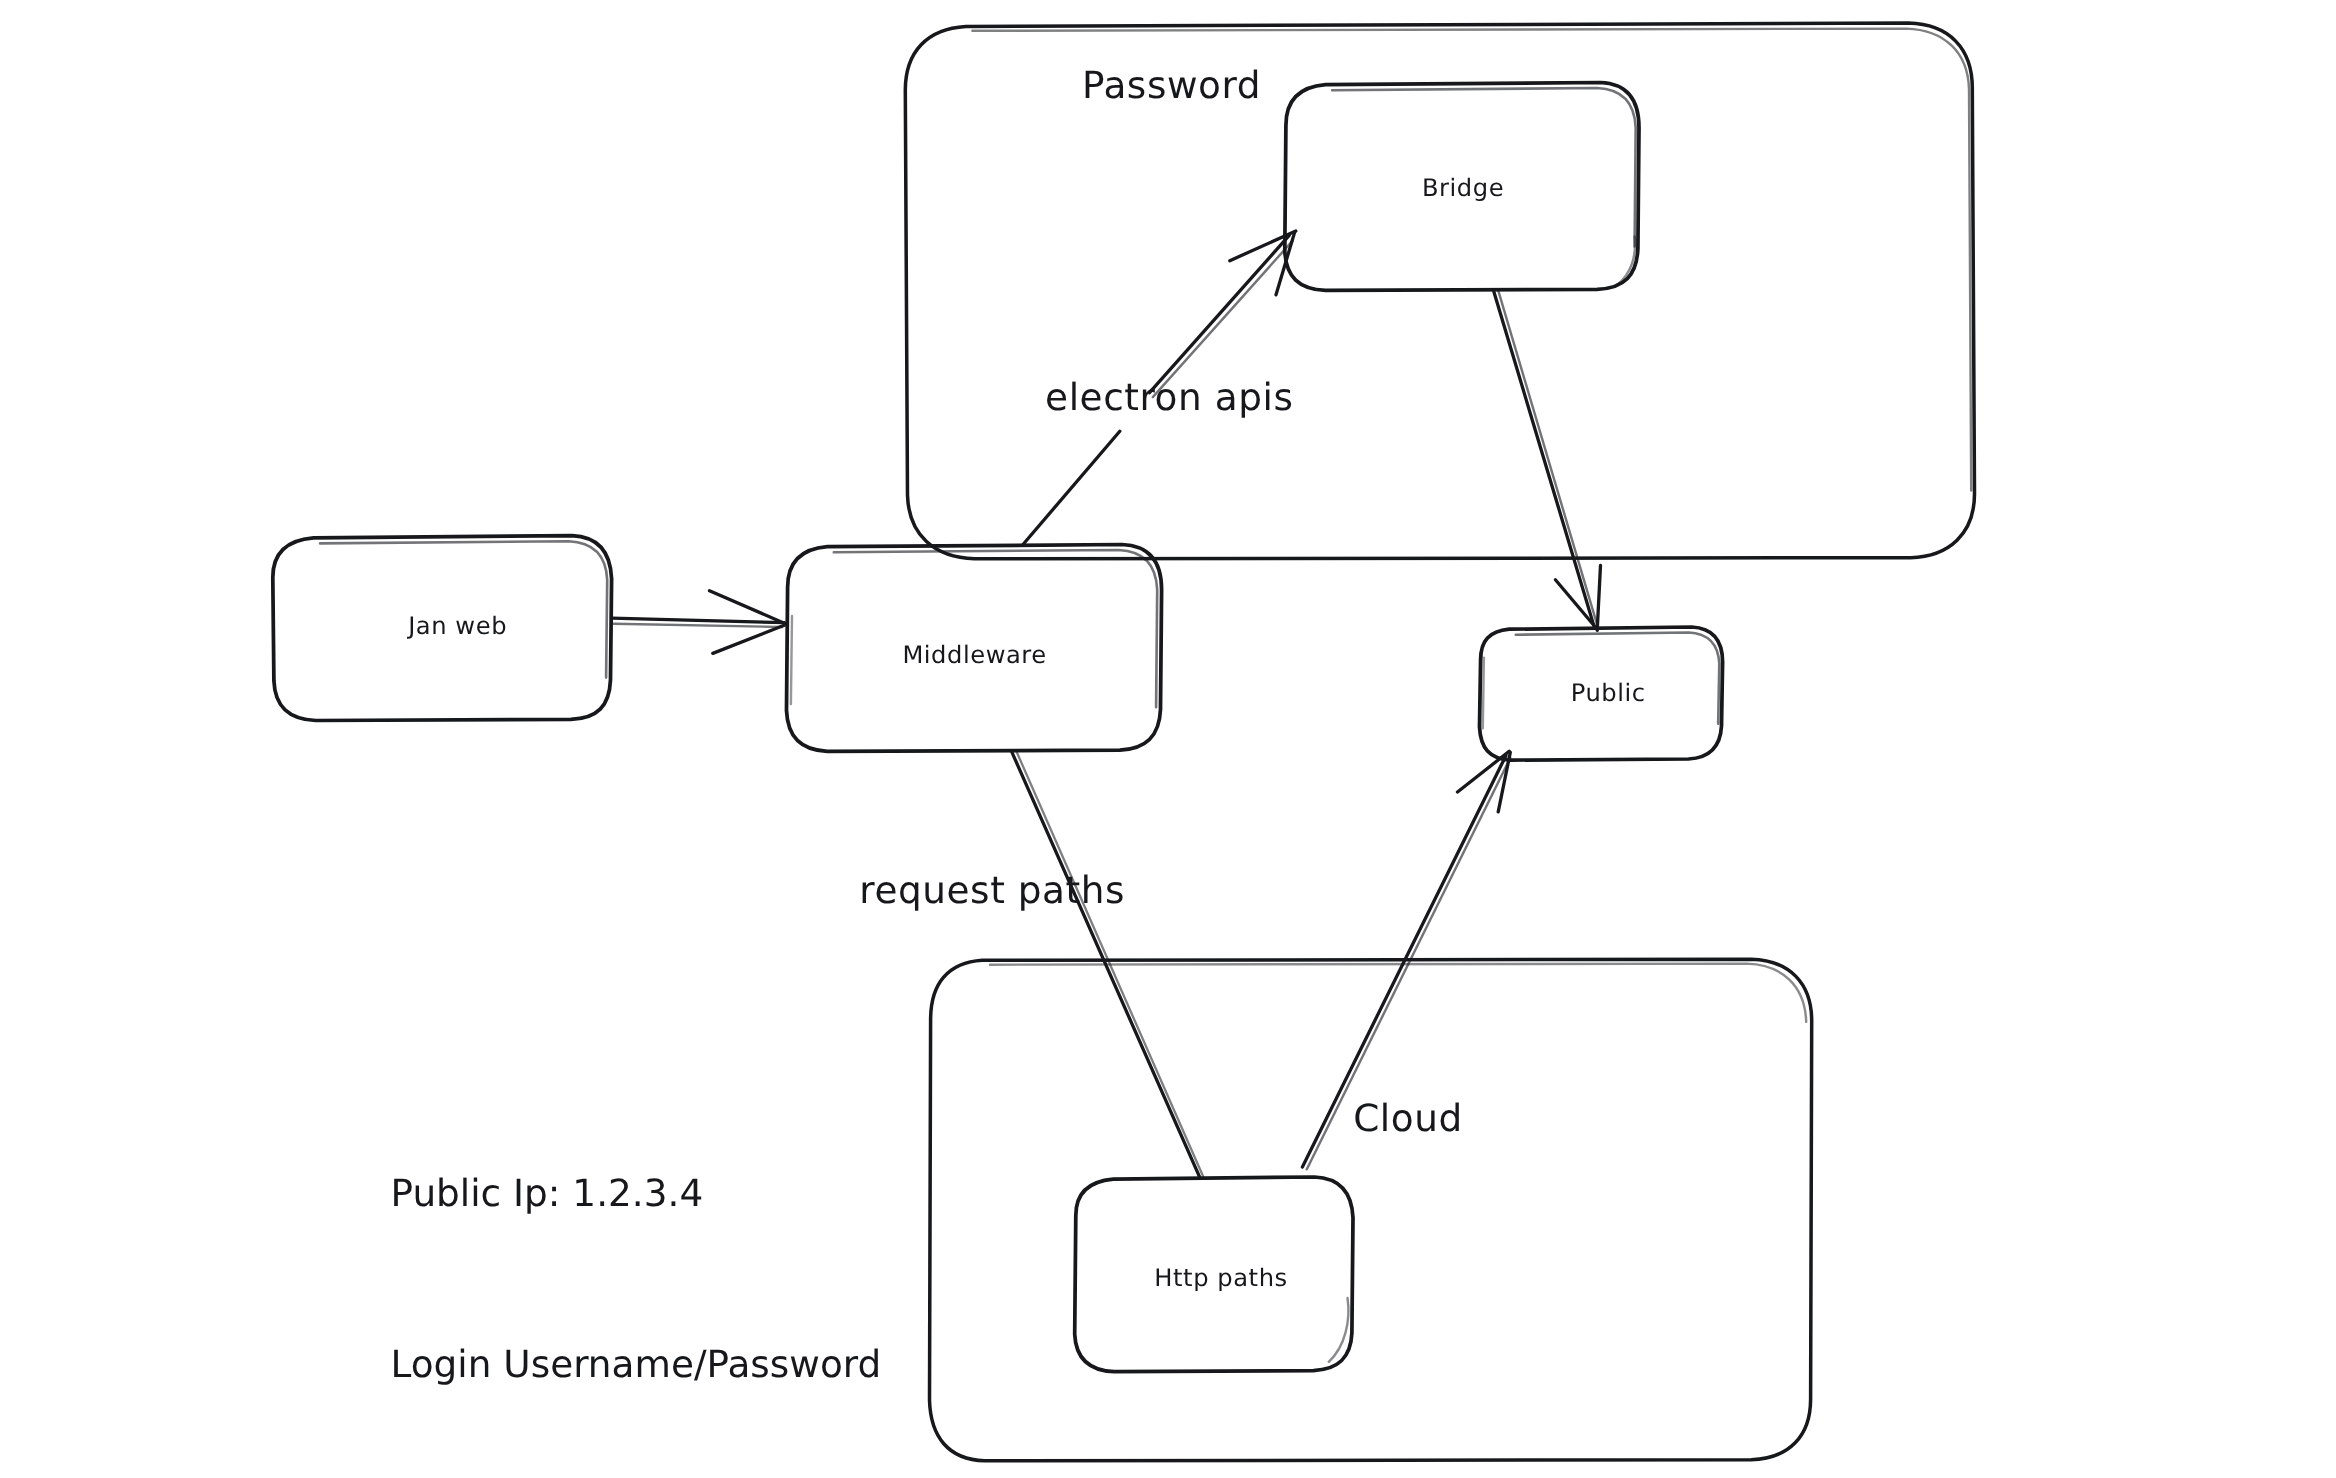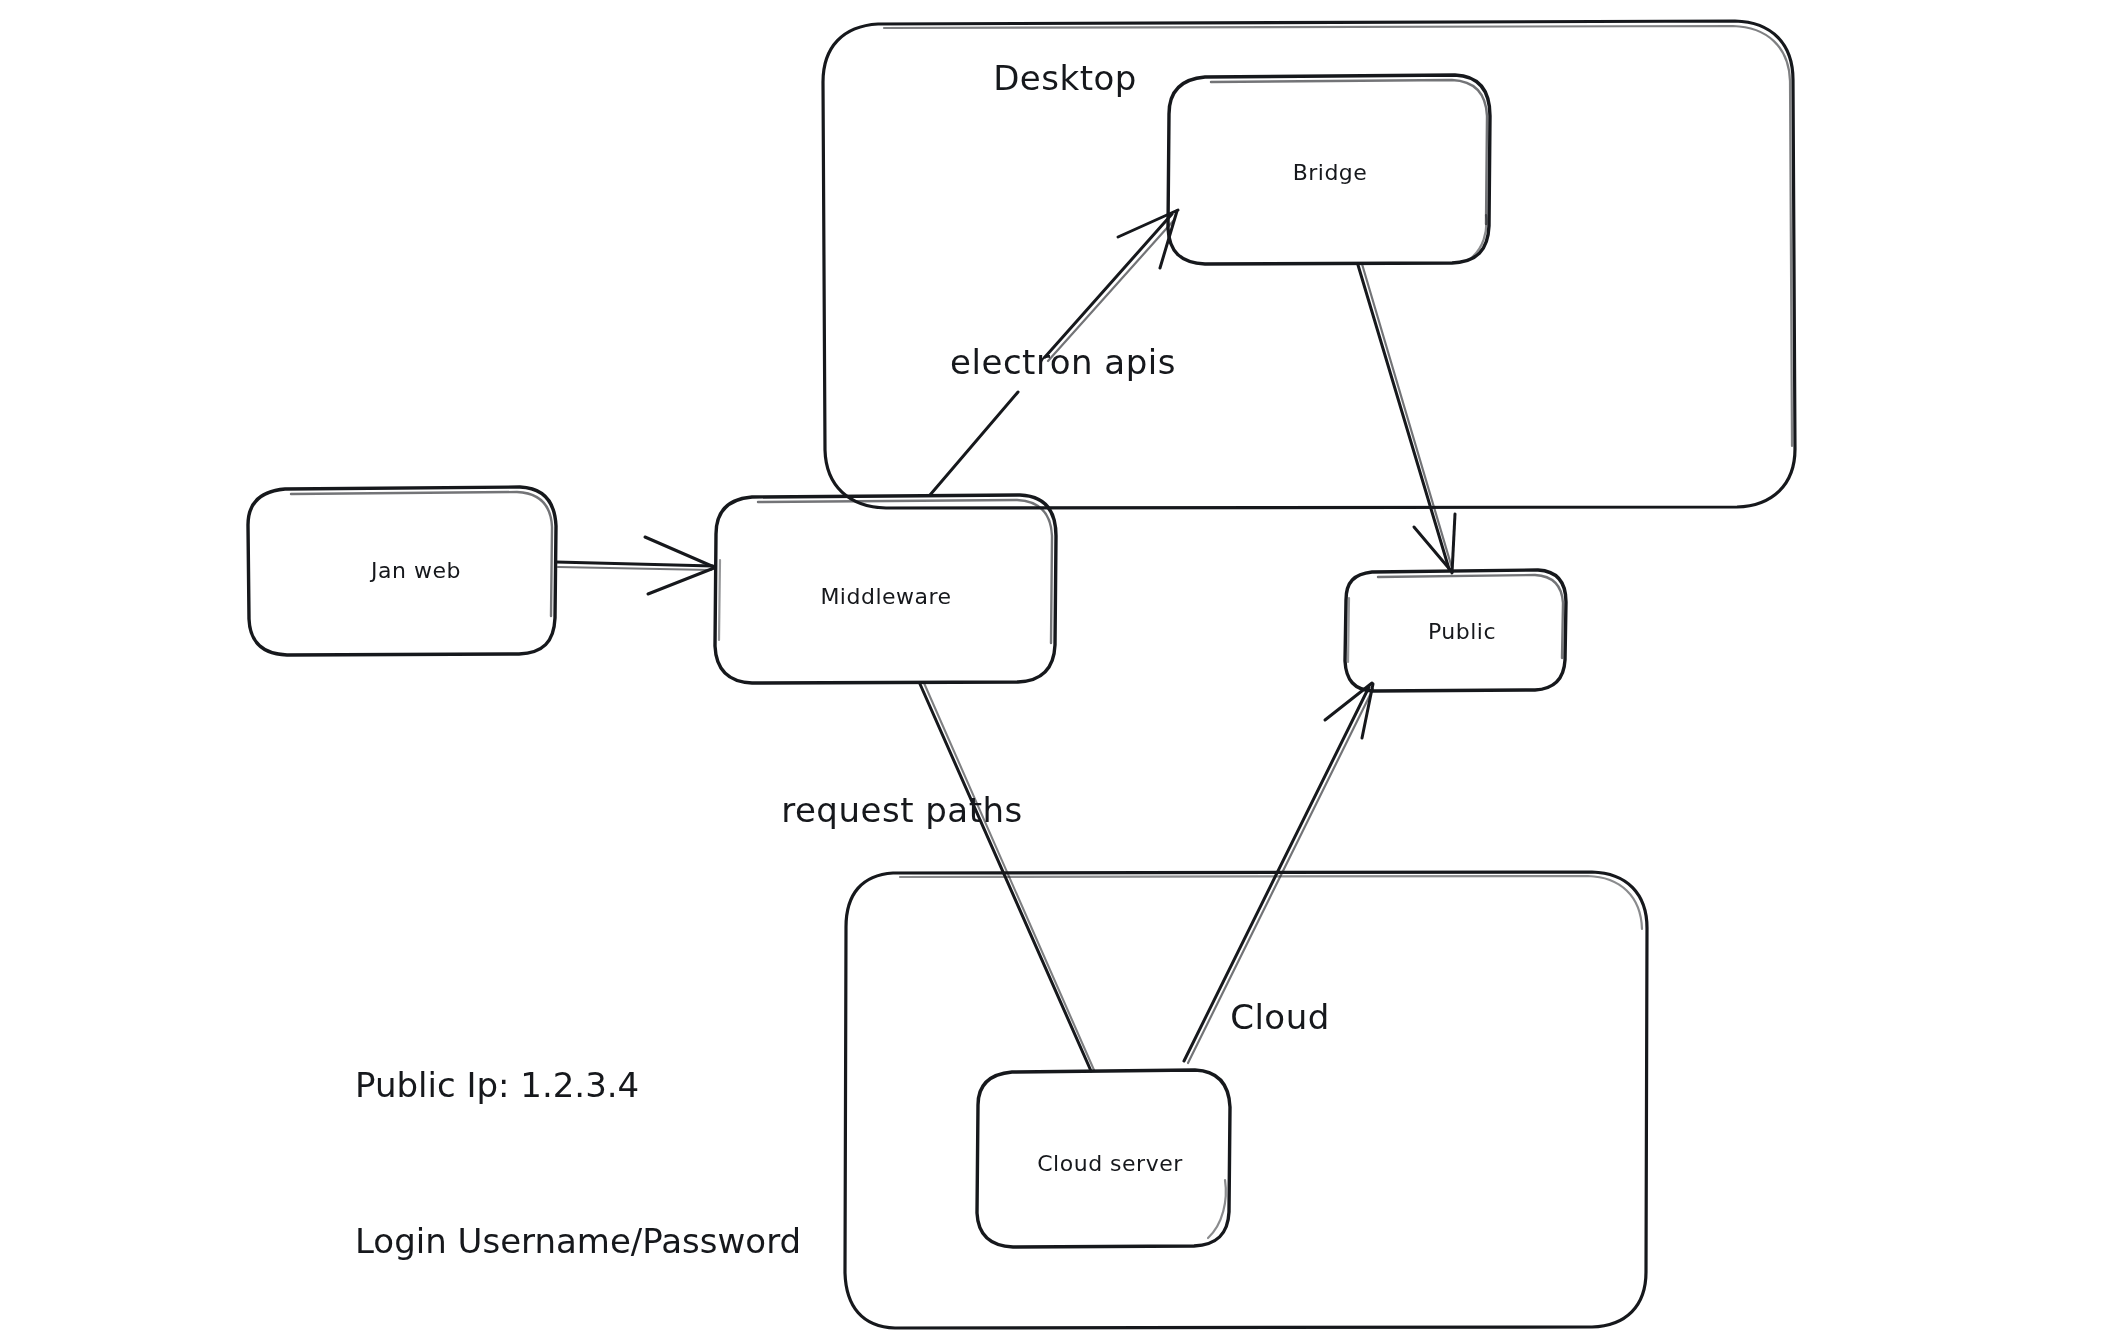--- a/index.html
+++ b/index.html
@@ -154,31 +154,31 @@
       <g stroke-width="3.0">
         <path d="M 1184 1061 L 1369 687"></path>
         <path d="M 1188 1063 L 1373 689" opacity="0.6" stroke-width="2.2"></path>
         <path d="M 1325 720 L 1372 683"></path>
         <path d="M 1362 738 L 1373 684"></path>
       </g>
 
     </g>
   </svg>
 
-  <div class="hand-text group-label" style="left:1065px; top:78px;">Desktop</div>
+  <div class="hand-text group-label" style="left:1065px; top:78px;">Password</div>
 
   <div class="hand-text node-label" style="left:401px; top:570px;margin-left:15px;">Jan web</div>
 
   <div class="hand-text node-label" style="left:886px; top:596px;">Middleware</div>
 
   <div class="hand-text node-label" style="left:1330px; top:172px;">Bridge</div>
 
   <div class="hand-text node-label" style="left:1462px; top:631px;">Public</div>
 
-  <div class="hand-text node-label" style="left:1110px; top:1163px;">Cloud server</div>
+  <div class="hand-text node-label" style="left:1110px; top:1163px;">Http paths</div>
 
   <div class="hand-text edge-label" style="left:1063px; top:362px;">electron apis</div>
 
   <div class="hand-text edge-label" style="left:902px; top:810px;">request paths</div>
 
   <div class="hand-text edge-label" style="left:1280px; top:1017px;">Cloud</div>
 
   <div class="note-block" style="left:355px; top:955px;">
     <span class="note-line">Public Ip: 1.2.3.4</span>
     <span class="note-line">Login Username/Password</span>

